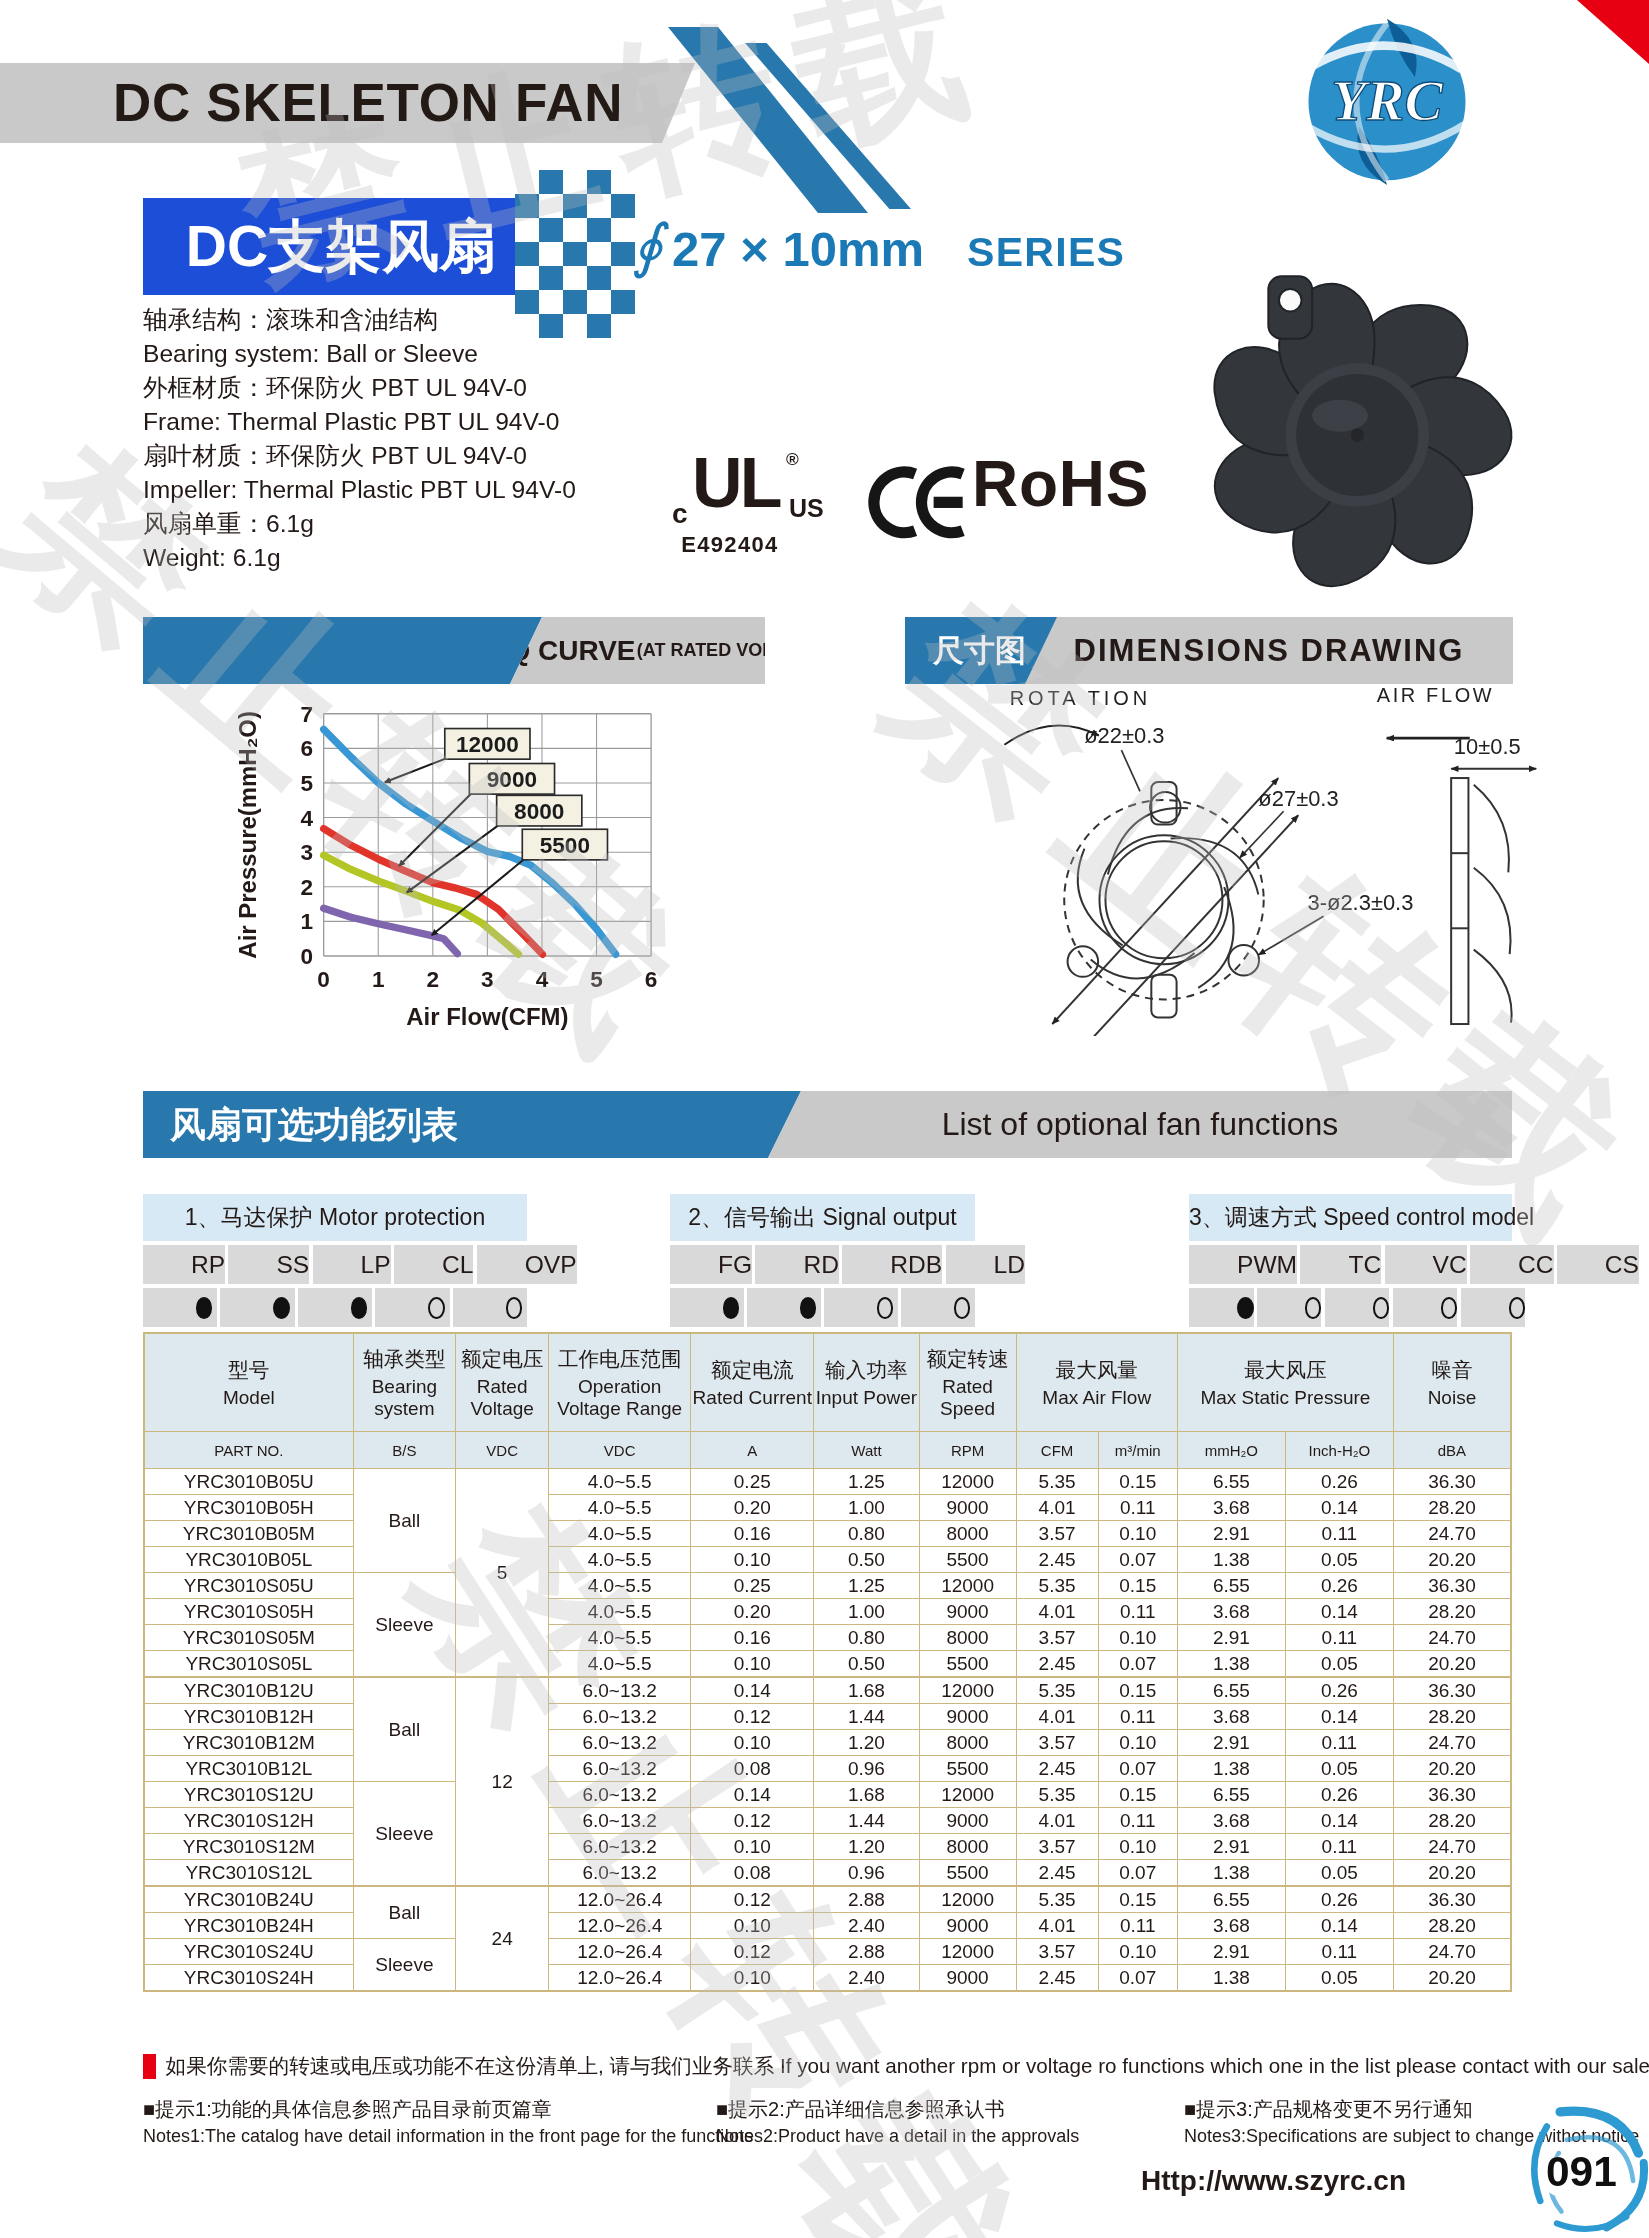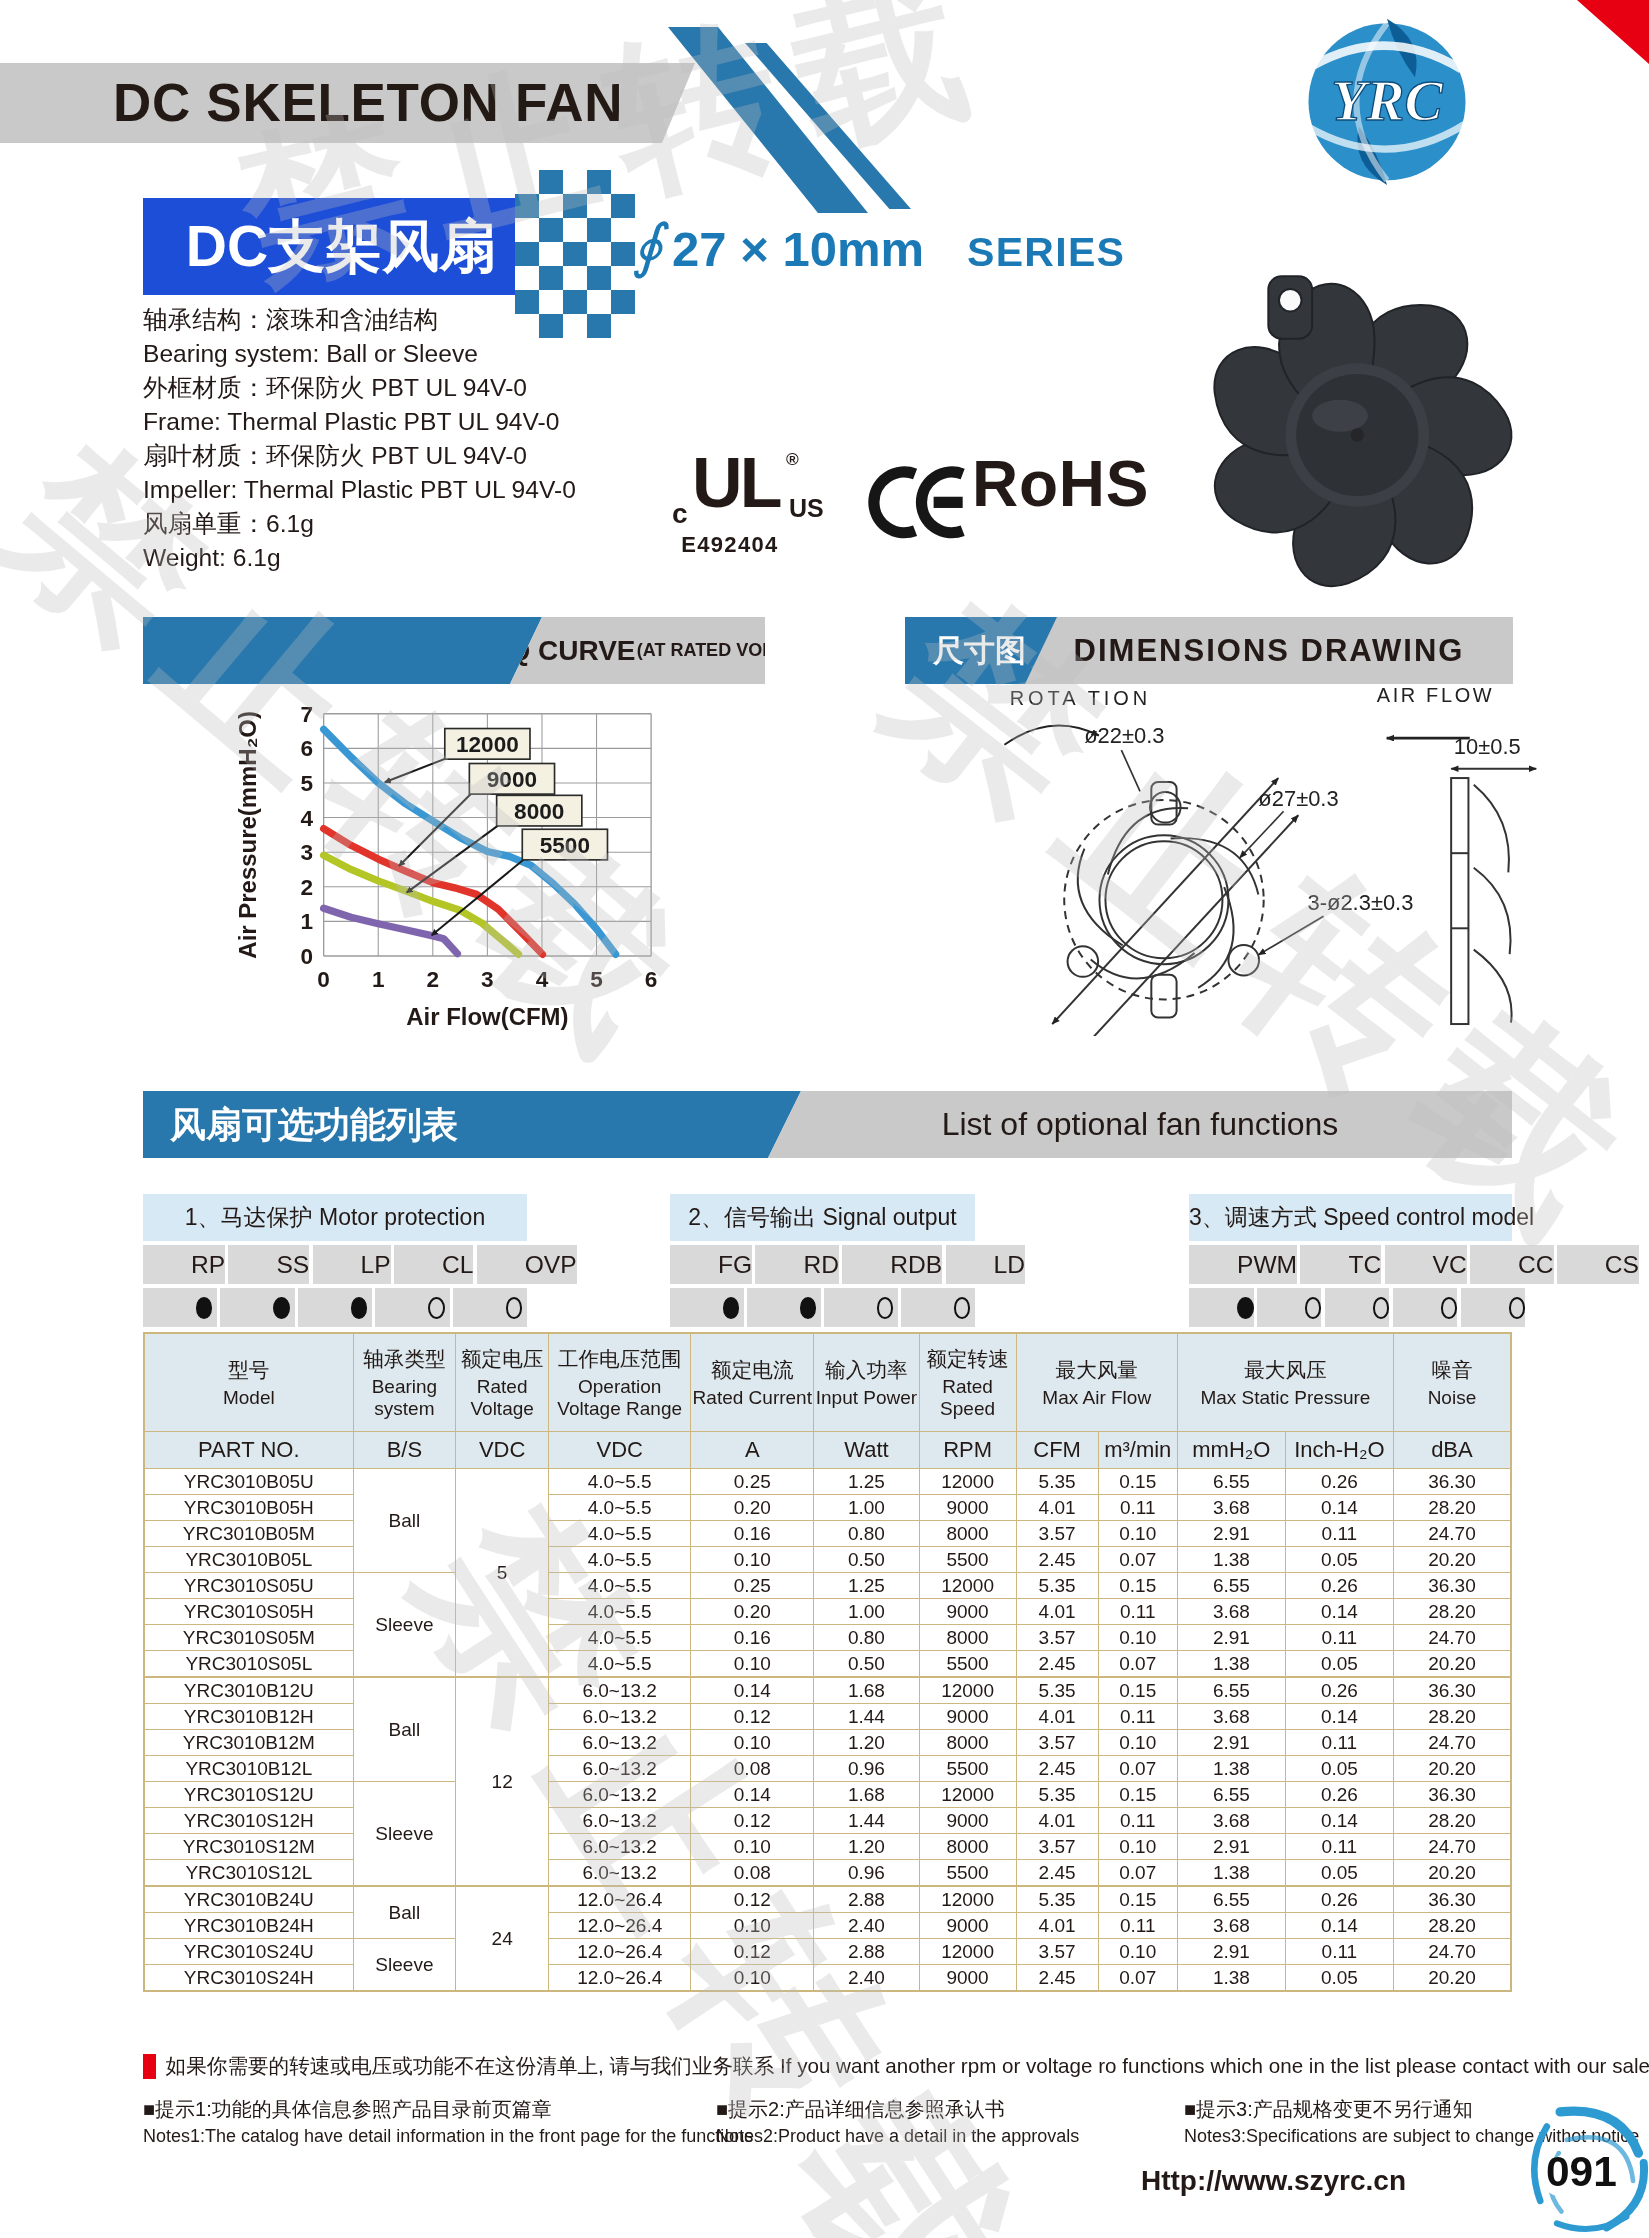--- a/index.html
+++ b/index.html
@@ -85,21 +85,21 @@
   .dot{width:16.6px;height:22px;border:2.7px solid #111;border-radius:50%;box-sizing:border-box;}
   .dot.filled{background:#111;}
 
   
   #spec-table-wrap{position:absolute;left:143px;top:1332px;width:1369px;}
   #spec-table{width:100%;border-collapse:collapse;table-layout:fixed;background:#fff;border:2px solid #ccb87e;}
   #spec-table th,#spec-table td{border:1.3px solid #ccb87e;text-align:center;color:#231916;padding:0;}
   #spec-table .h1{height:97px;background:#dde9ef;font-weight:400;margin-top:16px;}
   #spec-table .h1 .cn{font-size:20.6px;}
   #spec-table .h1 .en{font-size:19px;margin-top:2.7px;}
-  #spec-table .h2{height:36px;background:#dde9ef;font-size:22px;font-weight:400;}
+  #spec-table .h2{height:36px;background:#dde9ef;font-size:15px;font-weight:400;}
   #spec-table tbody td{height:25px;font-size:19px;}
   #spec-table tr.vsep td{border-top:2.7px solid #ccb87e;}
 
   
   #contact-line{position:absolute;left:143px;top:2052px;display:flex;align-items:center;white-space:nowrap;}
   #contact-line .rsq{width:13.3px;height:25px;background:#e60012;margin-right:9.3px;flex:none;}
   #contact-line .txt{font-size:20.6px;}
   #notes-row{position:absolute;left:143px;top:2095px;width:1369px;height:60px;}
   .note{position:absolute;top:0;white-space:nowrap;}
   #note0{left:0;}  #note1{left:573px;}  #note2{left:1041px;}

